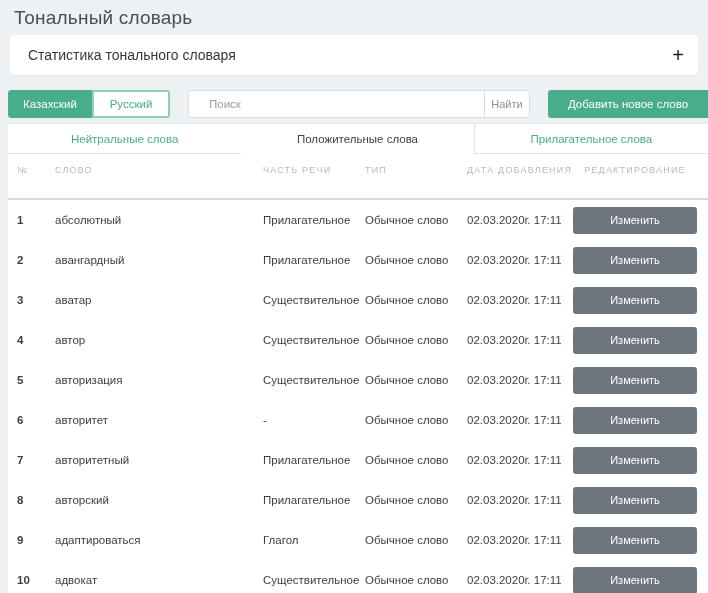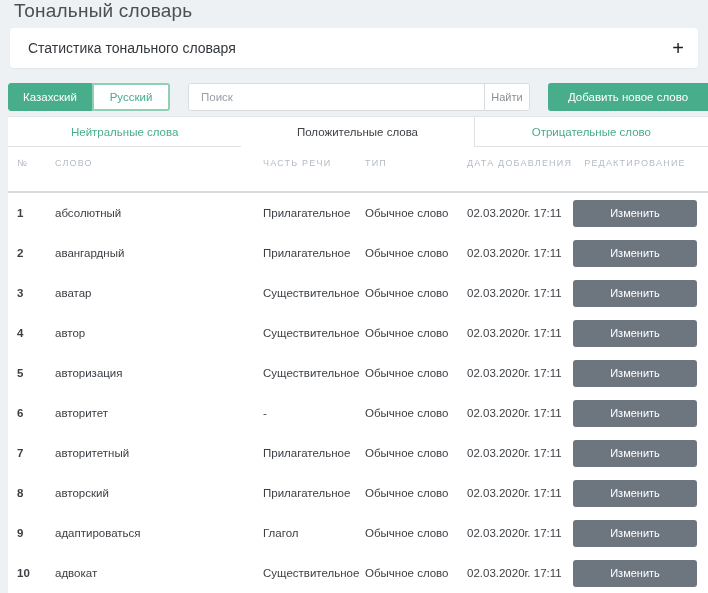--- a/index.html
+++ b/index.html
@@ -8,21 +8,21 @@
     overflow: hidden;
     background: #eef1f4;
     font-family: "Liberation Sans", sans-serif;
     color: #3d4248;
   }
   
   .page-title {
     font-size: 19px;
     font-weight: 400;
     color: #4a4f54;
-    padding: 0 0 0 14px;
+    padding: 7px 0 0 14px;
     letter-spacing: 0.2px;
   }
   
   .stats-card {
     margin: 6px 10px 0 10px;
     height: 40px;
     background: #ffffff;
     border-radius: 4px;
     box-shadow: 0 1px 2px rgba(0,0,0,0.04);
     display: flex;
@@ -74,21 +74,21 @@
     width: 342px;
     border: 1px solid #d9dcdf;
     border-radius: 3px;
     background: #fff;
     overflow: hidden;
   }
   .search-input {
     border: none;
     outline: none;
     flex: 1;
-    padding: 0 12px;
+    padding: 0 20px;
     font-size: 11.5px;
     color: #3d4248;
     font-family: inherit;
   }
   .search-input::placeholder { color: #9aa0a6; }
   .search-btn {
     width: 45px;
     border: none;
     border-left: 1px solid #d9dcdf;
     background: #ffffff;
@@ -194,21 +194,21 @@
     <input class="search-input" type="text" placeholder="Поиск" style="">
     <button class="search-btn">Найти</button>
   </div>
   <button class="add-btn">Добавить новое слово</button>
 </div>
 
 <div class="table-card">
   <div class="tabs">
     <div class="tab">Нейтральные слова</div>
     <div class="tab active">Положительные слова</div>
-    <div class="tab">Отрицательные слово</div>
+    <div class="tab">Прилагательное слова</div>
   </div>
 
   <div class="thead">
     <div class="th">№</div>
     <div class="th">СЛОВО</div>
     <div class="th">ЧАСТЬ РЕЧИ</div>
     <div class="th">ТИП</div>
     <div class="th">ДАТА ДОБАВЛЕНИЯ</div>
     <div class="th right">РЕДАКТИРОВАНИЕ</div>
   </div>

